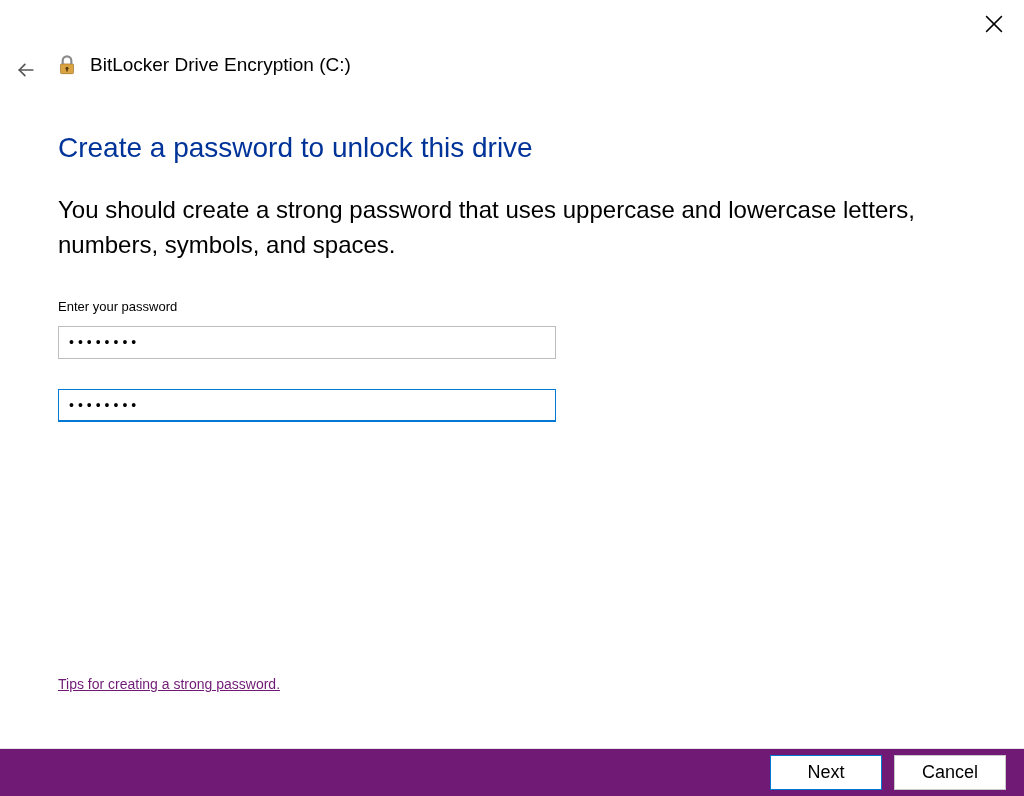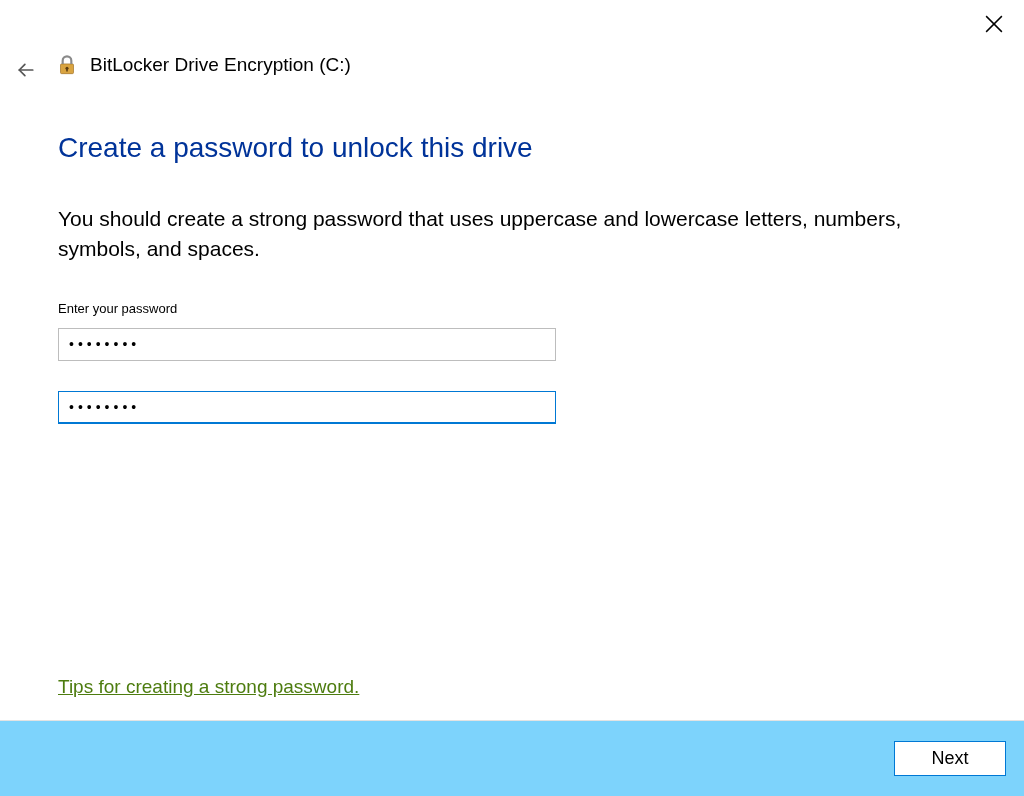--- a/index.html
+++ b/index.html
@@ -68,24 +68,24 @@
     .content {
       position: absolute;
       top: 132px;
       left: 58px;
       right: 40px;
     }
     .main-heading {
       font-size: 28px;
       color: #003399;
       font-weight: 400;
-      margin-bottom: 40px;
+      margin-bottom: 29px;
     }
     .instruction {
-      font-size: 21px;
+      font-size: 24px;
       color: #000;
       line-height: 1.45;
       margin-bottom: 36px;
       max-width: 920px;
     }
     .field-label {
       font-size: 13px;
       color: #000;
       margin-bottom: 12px;
       display: block;
@@ -103,32 +103,32 @@
       font-family: Arial, sans-serif;
     }
     .password-input.focused {
       border: 1px solid #0078d4;
       border-bottom: 2px solid #0078d4;
     }
     .tips-link {
       position: absolute;
       left: 58px;
       top: 676px;
-      font-size: 19px;
-      color: #4d7c0f;
+      font-size: 14px;
+      color: #701a75;
       text-decoration: underline;
       cursor: pointer;
     }
     .footer {
       position: absolute;
       bottom: 0;
       left: 0;
       right: 0;
-      height: 76px;
-      background: #7dd3fc;
+      height: 48px;
+      background: #701a75;
       border-top: 1px solid #e3e3e3;
       display: flex;
       align-items: center;
       justify-content: flex-end;
       padding-right: 18px;
       gap: 12px;
     }
     .footer-btn {
       width: 112px;
       height: 35px;
@@ -183,13 +183,14 @@
   <label class="field-label">Enter your password</label>
   <input type="text" class="password-input" value="••••••••" style="">
 
   <input type="text" class="password-input focused" value="••••••••" style="">
 </div>
 
 <a class="tips-link">Tips for creating a strong password.</a>
 
 <div class="footer">
   <button class="footer-btn primary">Next</button>
+  <button class="footer-btn">Cancel</button>
 </div>
 
 </body></html>

